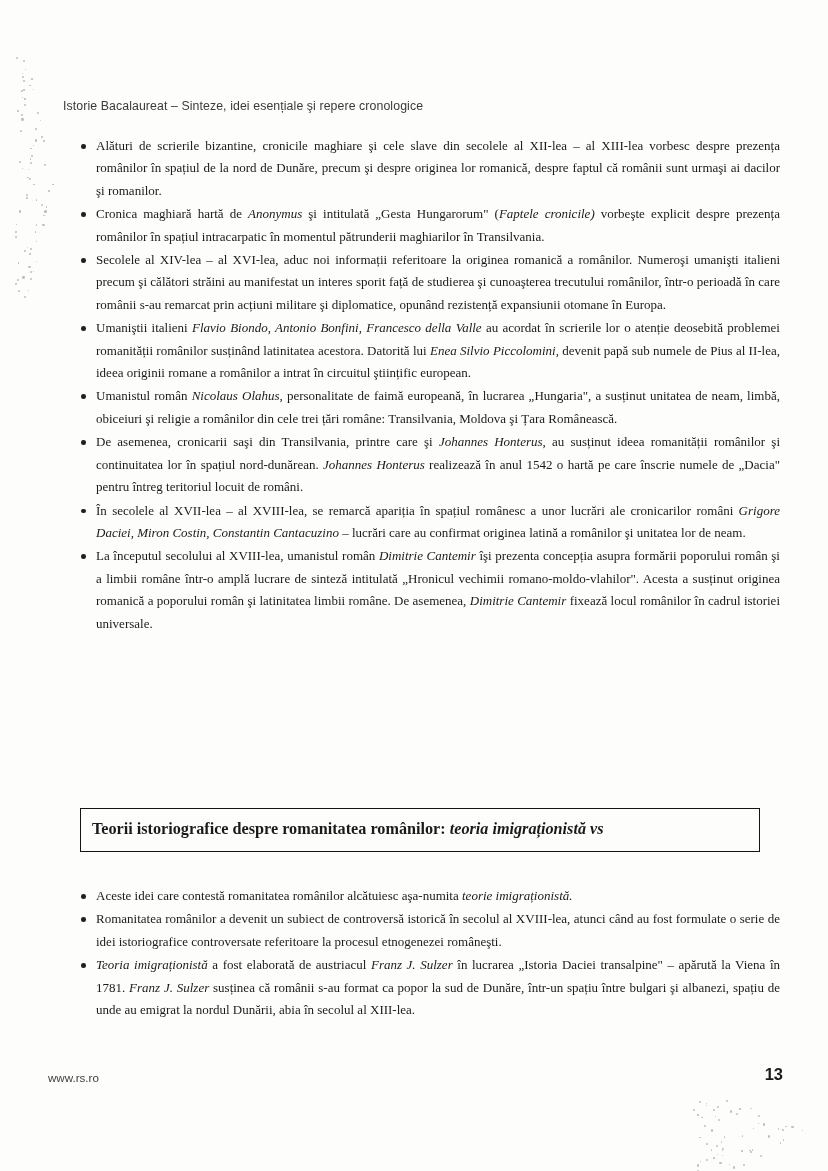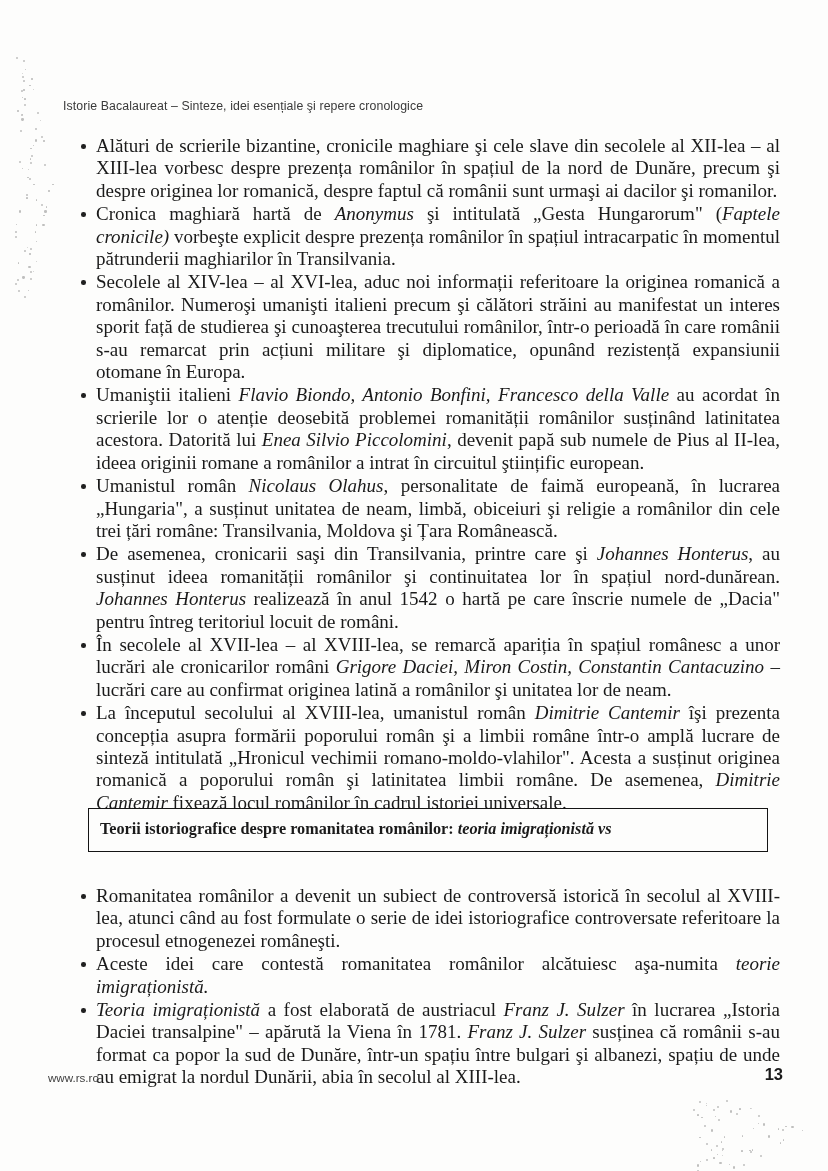--- a/index.html
+++ b/index.html
@@ -57,42 +57,42 @@
 
   ul.bullets {
     list-style: none;
     margin: 0;
     padding: 0;
   }
   ul.bullets > li {
     position: relative;
     padding-left: 16px;
     margin: 0 0 1px 0;
-    font-size: 19px;
+    font-size: 13px;
     line-height: 22.4px;
     text-align: justify;
     text-justify: inter-word;
     hyphens: manual;
   }
   ul.bullets > li::before {
     content: "";
     position: absolute;
     left: 1px;
     top: 9px;
     width: 4.6px;
     height: 4.6px;
     background: #202020;
     border-radius: 50%;
   }
   em { }
 
   
   .box-heading {
     position: absolute;
-    left: 88px;
+    left: 80px;
     top: 808px;
     width: 680px;
     border: 1.4px solid #141414;
     box-sizing: border-box;
     padding: 8px 10px 10px 11px;
   }
   .box-heading .line {
     font-size: 16.2px;
     line-height: 24px;
     font-weight: bold;
@@ -281,20 +281,20 @@
       <li><span>La începutul secolului al XVIII-lea, umanistul român </span><em>Dimitrie Cantemir</em><span> îşi prezenta concepția asupra formării poporului român şi a limbii române într-o amplă lucrare de sinteză intitulată „Hronicul vechimii romano-moldo-vlahilor". Acesta a susținut originea romanică a poporului român şi latinitatea limbii române. De asemenea, </span><em>Dimitrie Cantemir</em><span> fixează locul românilor în cadrul istoriei universale.</span></li>
     </ul>
 </div>
 
 <div class="box-heading">
   <div class="line line1"><span>Teorii istoriografice despre romanitatea românilor: </span><span class="ital">teoria imigraționistă vs</span></div>
 </div>
 
 <div class="content-lower">
   <ul class="bullets">
+      <li><span>Aceste idei care contestă romanitatea românilor alcătuiesc aşa-numita </span><em>teorie imigraționistă.</em></li>
       <li><span>Romanitatea românilor a devenit un subiect de controversă istorică în secolul al XVIII-lea, atunci când au fost formulate o serie de idei istoriografice controversate referitoare la procesul etnogenezei româneşti.</span></li>
-      <li><span>Aceste idei care contestă romanitatea românilor alcătuiesc aşa-numita </span><em>teorie imigraționistă.</em></li>
       <li><em>Teoria imigraționistă</em><span> a fost elaborată de austriacul </span><em>Franz J. Sulzer</em><span> în lucrarea „Istoria Daciei transalpine" – apărută la Viena în 1781. </span><em>Franz J. Sulzer</em><span> susținea că românii s-au format ca popor la sud de Dunăre, într-un spațiu între bulgari şi albanezi, spațiu de unde au emigrat la nordul Dunării, abia în secolul al XIII-lea.</span></li>
     </ul>
 </div>
 
 <div class="footer-url">www.rs.ro</div>
 <div class="footer-page">13</div>
 
 </body></html>

